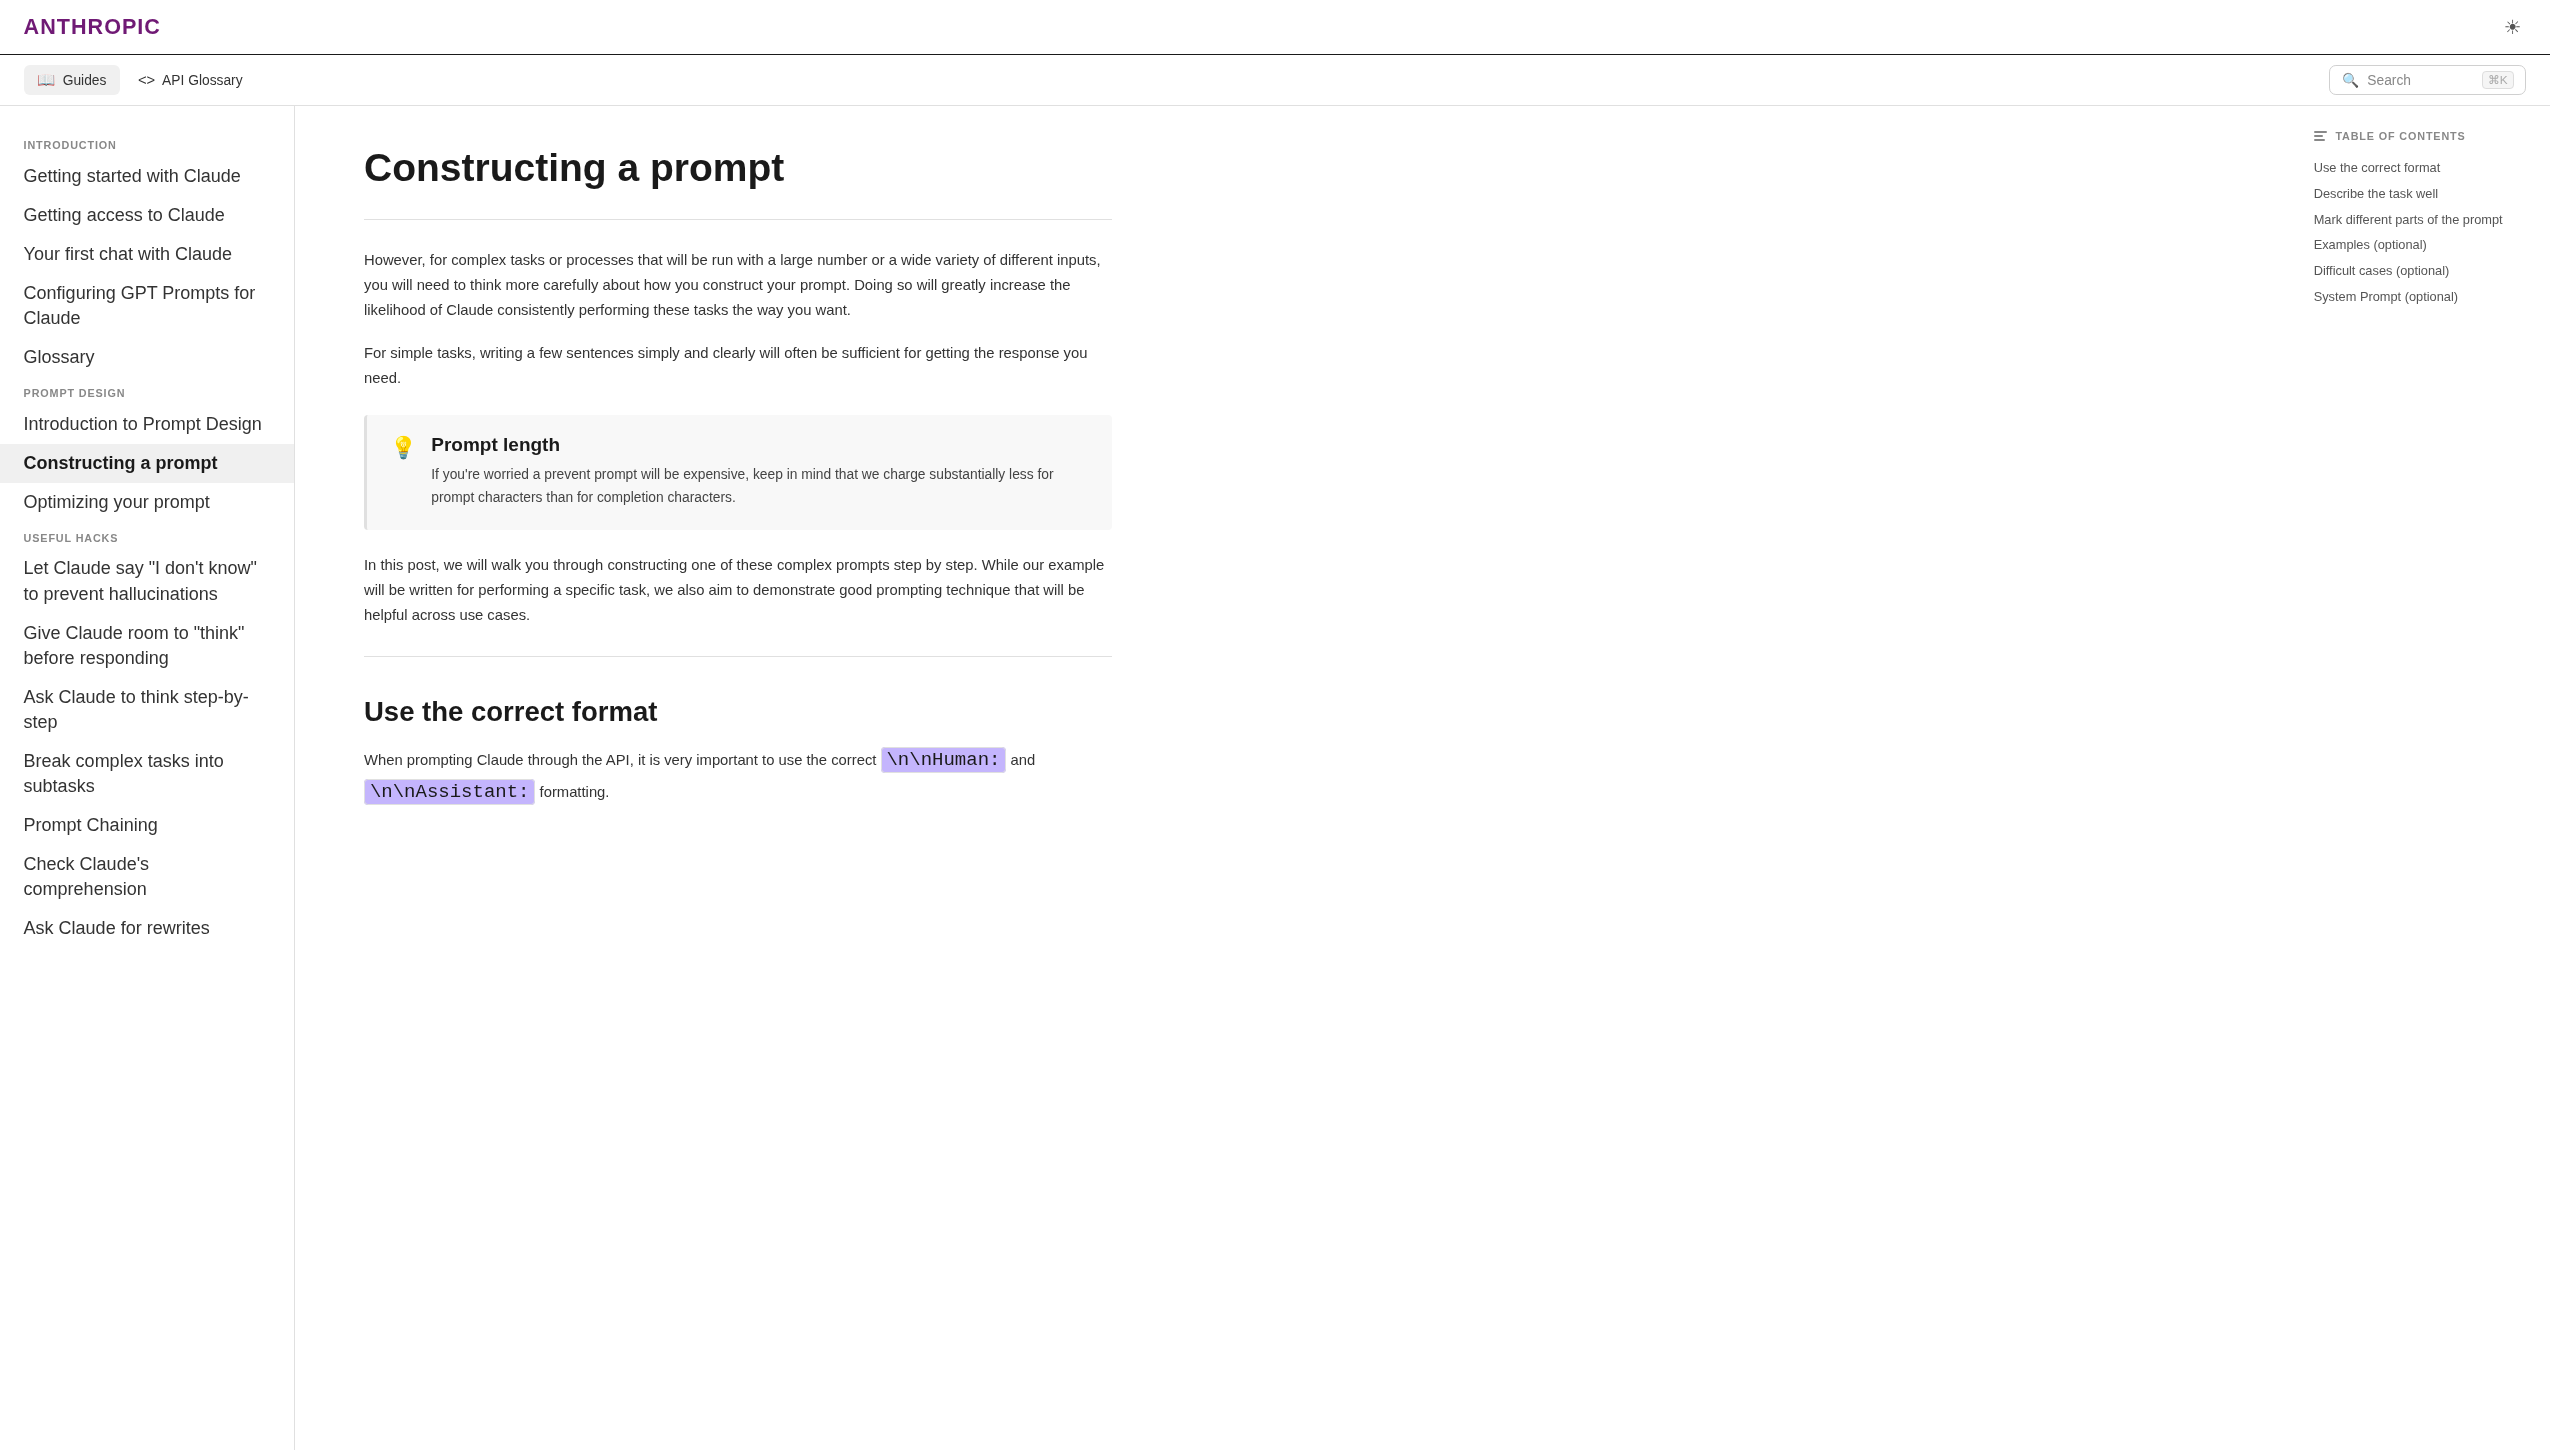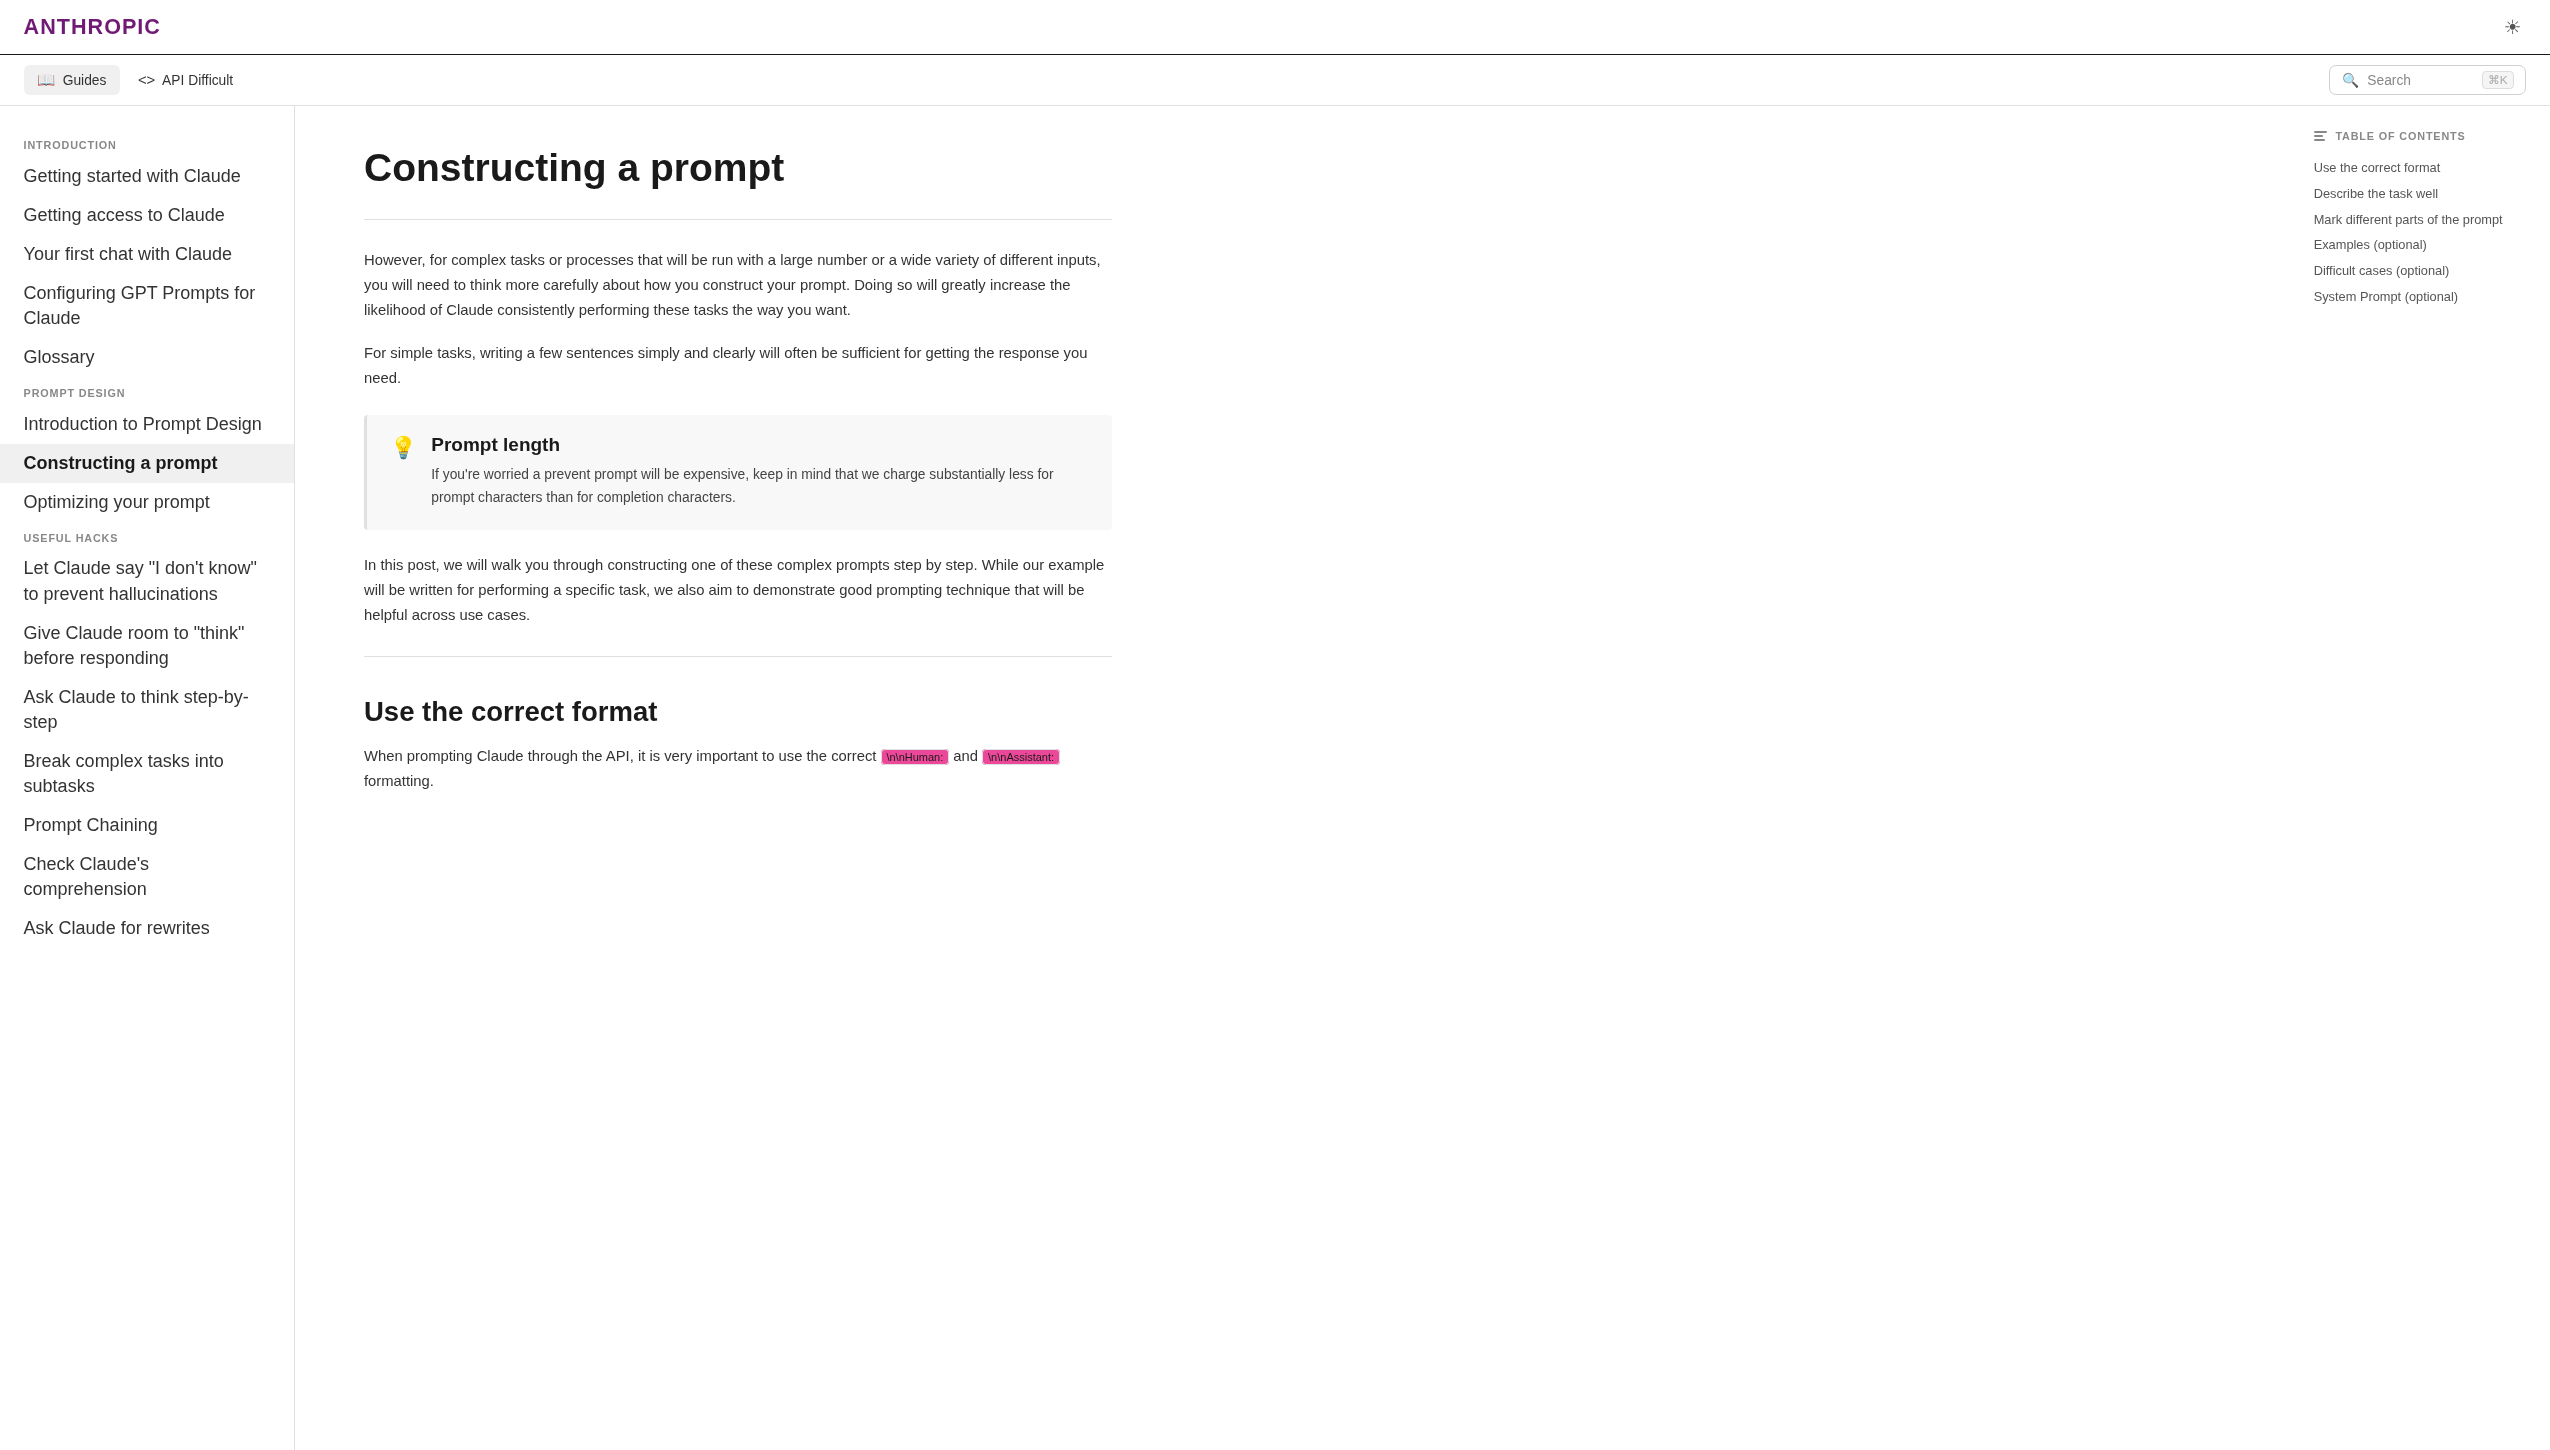--- a/index.html
+++ b/index.html
@@ -180,23 +180,23 @@
 
     
     .section-heading {
       font-size: 27.5px;
       font-weight: 700;
       color: #1a1a1a;
       margin: 39px 0 15.7px;
     }
 
     code {
-      font-family: Liberation Sans, sans-serif;
-      font-size: 11px;
-      background: #ec4899;
+      font-family: Liberation Mono, monospace;
+      font-size: 19px;
+      background: #c4b5fd;
       border: 1px solid #e0e0e0;
       border-radius: 3.9px;
       padding: 1px 4.9px;
       color: #1a1a1a;
     }
 
     
     #toc {
       position: fixed;
       right: 0;
@@ -249,21 +249,21 @@
 </header>
 
 <nav id="navbar">
   <div id="nav-left">
     <div class="nav-tab active">
       <span class="nav-tab-icon">📖</span>
       <span>Guides</span>
     </div>
     <div class="nav-tab">
       <span class="nav-tab-icon">&lt;&gt;</span>
-      <span>API Difficult</span>
+      <span>API Glossary</span>
     </div>
   </div>
   <div id="search-box">
     <span>🔍</span>
     <span>Search</span>
     <span id="search-kbd">⌘K</span>
   </div>
 </nav>
 
 <div id="layout">

